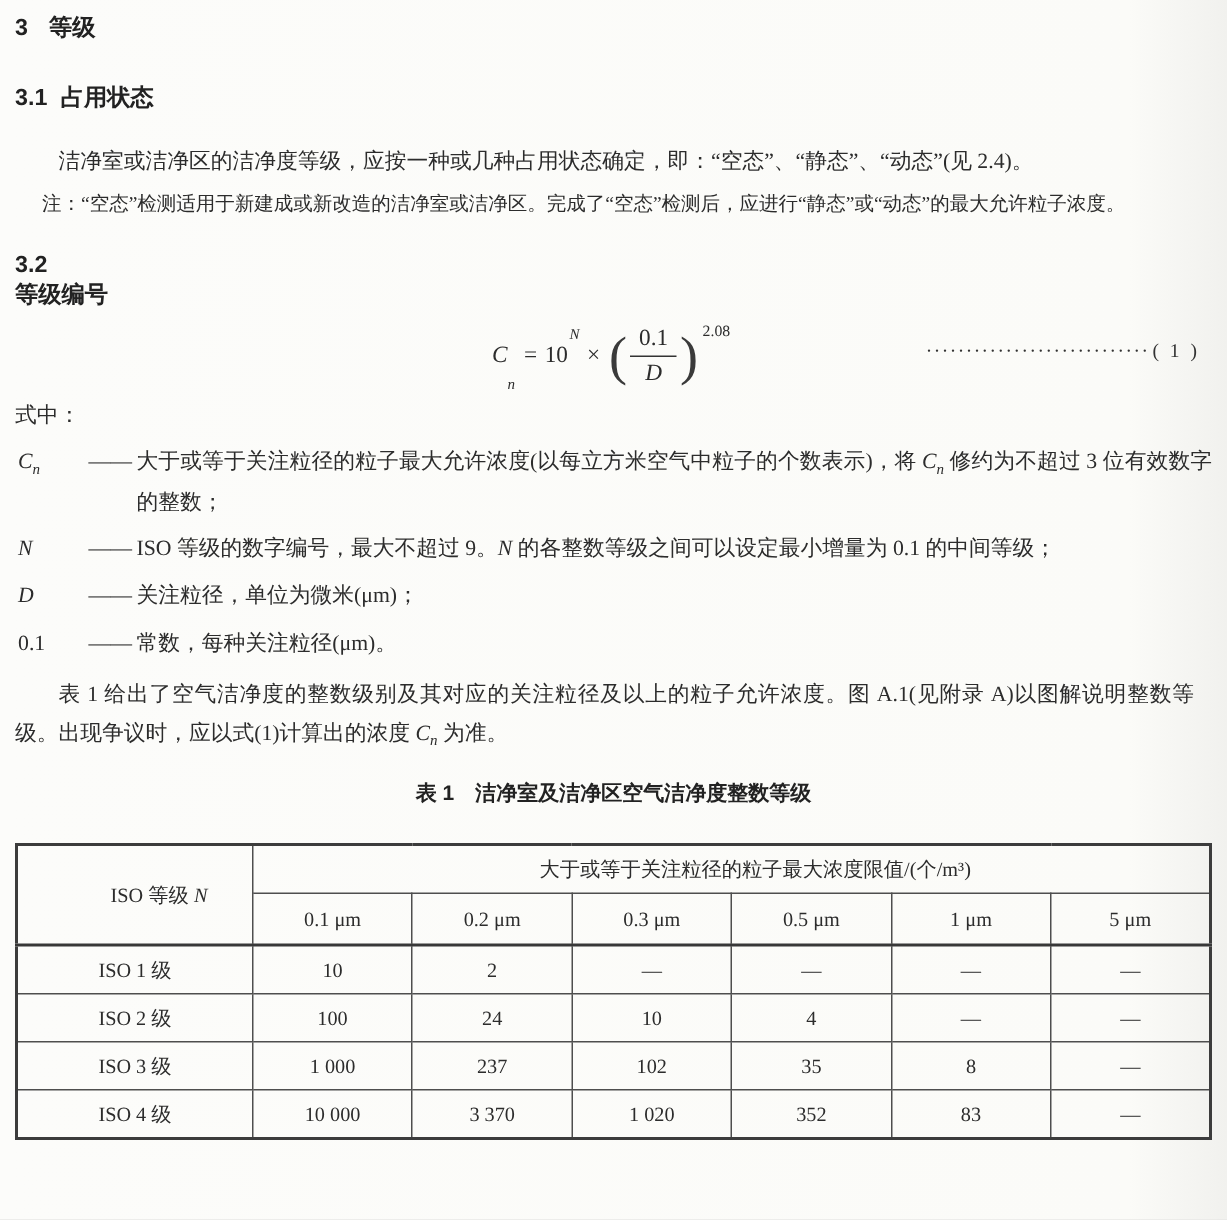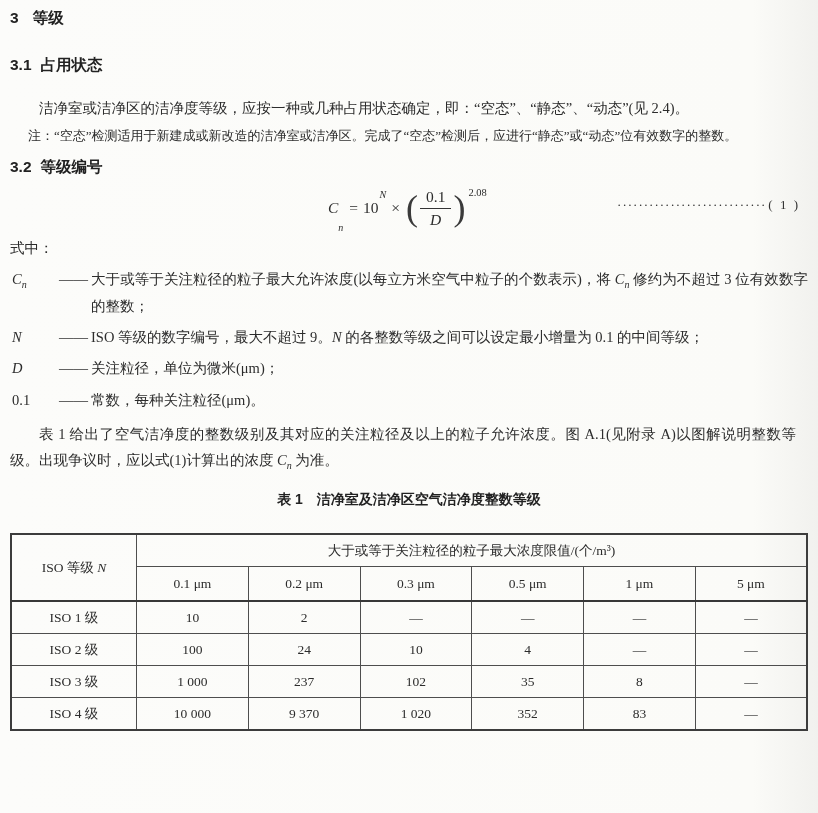--- a/index.html
+++ b/index.html
@@ -18,21 +18,21 @@
     display:flex; align-items:baseline;
     font-family:"Liberation Sans", sans-serif;
     font-weight:bold; font-size:15.5px; color:#222;
     margin:0;
   }
   .heading .h-num { flex:none; }
   .h1 { margin-top:2px; }
   .h1 .h-num { margin-right:14px; }
   .h2 .h-num { margin-right:9px; }
   .h2-31 { margin-top:26px; }
-  .h2-32 { margin-top:9px; }
+  .h2-32 { margin-top:20px;flex-direction:column; }
 
   .para {
     margin:19px 12px 0 0;
     font-size:14.5px; line-height:1.8;
     text-indent:2em;
     text-align:justify;
   }
   .note {
     margin:3px 0 0 18px;
     font-size:13px; line-height:1.85;
@@ -96,21 +96,21 @@
     table-layout:fixed;
   }
   table.cls th, table.cls td {
     border:1px solid #4e4e4e;
     text-align:center; vertical-align:middle;
     font-weight:normal; padding:0;
     color:#2c2c2c;
   }
   table.cls thead { border-bottom:2.5px solid #383838; }
   table.cls .corner { width:124px; }
-  tr.hdr-span th { height:31px; }
+  tr.hdr-span th { height:31px;padding-left:32px; }
   tr.hdr-sizes th { height:33px; }
   table.cls tbody td { height:31px; }
   table.cls tbody td.row-label { }
 </style>
 </head>
 <body>
 
 <div class="page">
 
   <h1 class="heading h1">
@@ -118,21 +118,21 @@
     <span>等级</span>
   </h1>
 
   <h2 class="heading h2 h2-31">
     <span class="h-num">3.1</span>
     <span>占用状态</span>
   </h2>
 
   <p class="para">洁净室或洁净区的洁净度等级，应按一种或几种占用状态确定，即：“空态”、“静态”、“动态”(见 2.4)。</p>
 
-  <p class="note"><span class="note-label">注：</span><span>“空态”检测适用于新建成或新改造的洁净室或洁净区。完成了“空态”检测后，应进行“静态”或“动态”位有效数字的整数。</span></p>
+  <p class="note"><span class="note-label">注：</span><span>“空态”检测适用于新建成或新改造的洁净室或洁净区。完成了“空态”检测后，应进行“静态”或“动态”的最大允许粒子浓度。</span></p>
 
   <h2 class="heading h2 h2-32">
     <span class="h-num">3.2</span>
     <span>等级编号</span>
   </h2>
 
 
   <div class="formula-row">
     <span class="formula">
       <span class="fv">C</span>
@@ -227,21 +227,21 @@
           <td>1 000</td>
           <td>237</td>
           <td>102</td>
           <td>35</td>
           <td>8</td>
           <td>—</td>
         </tr>
         <tr>
           <td class="row-label">ISO 4 级</td>
           <td>10 000</td>
-          <td>9 370</td>
+          <td>3 370</td>
           <td>1 020</td>
           <td>352</td>
           <td>83</td>
           <td>—</td>
         </tr>
       </tbody>
   </table>
 
 </div>
 

